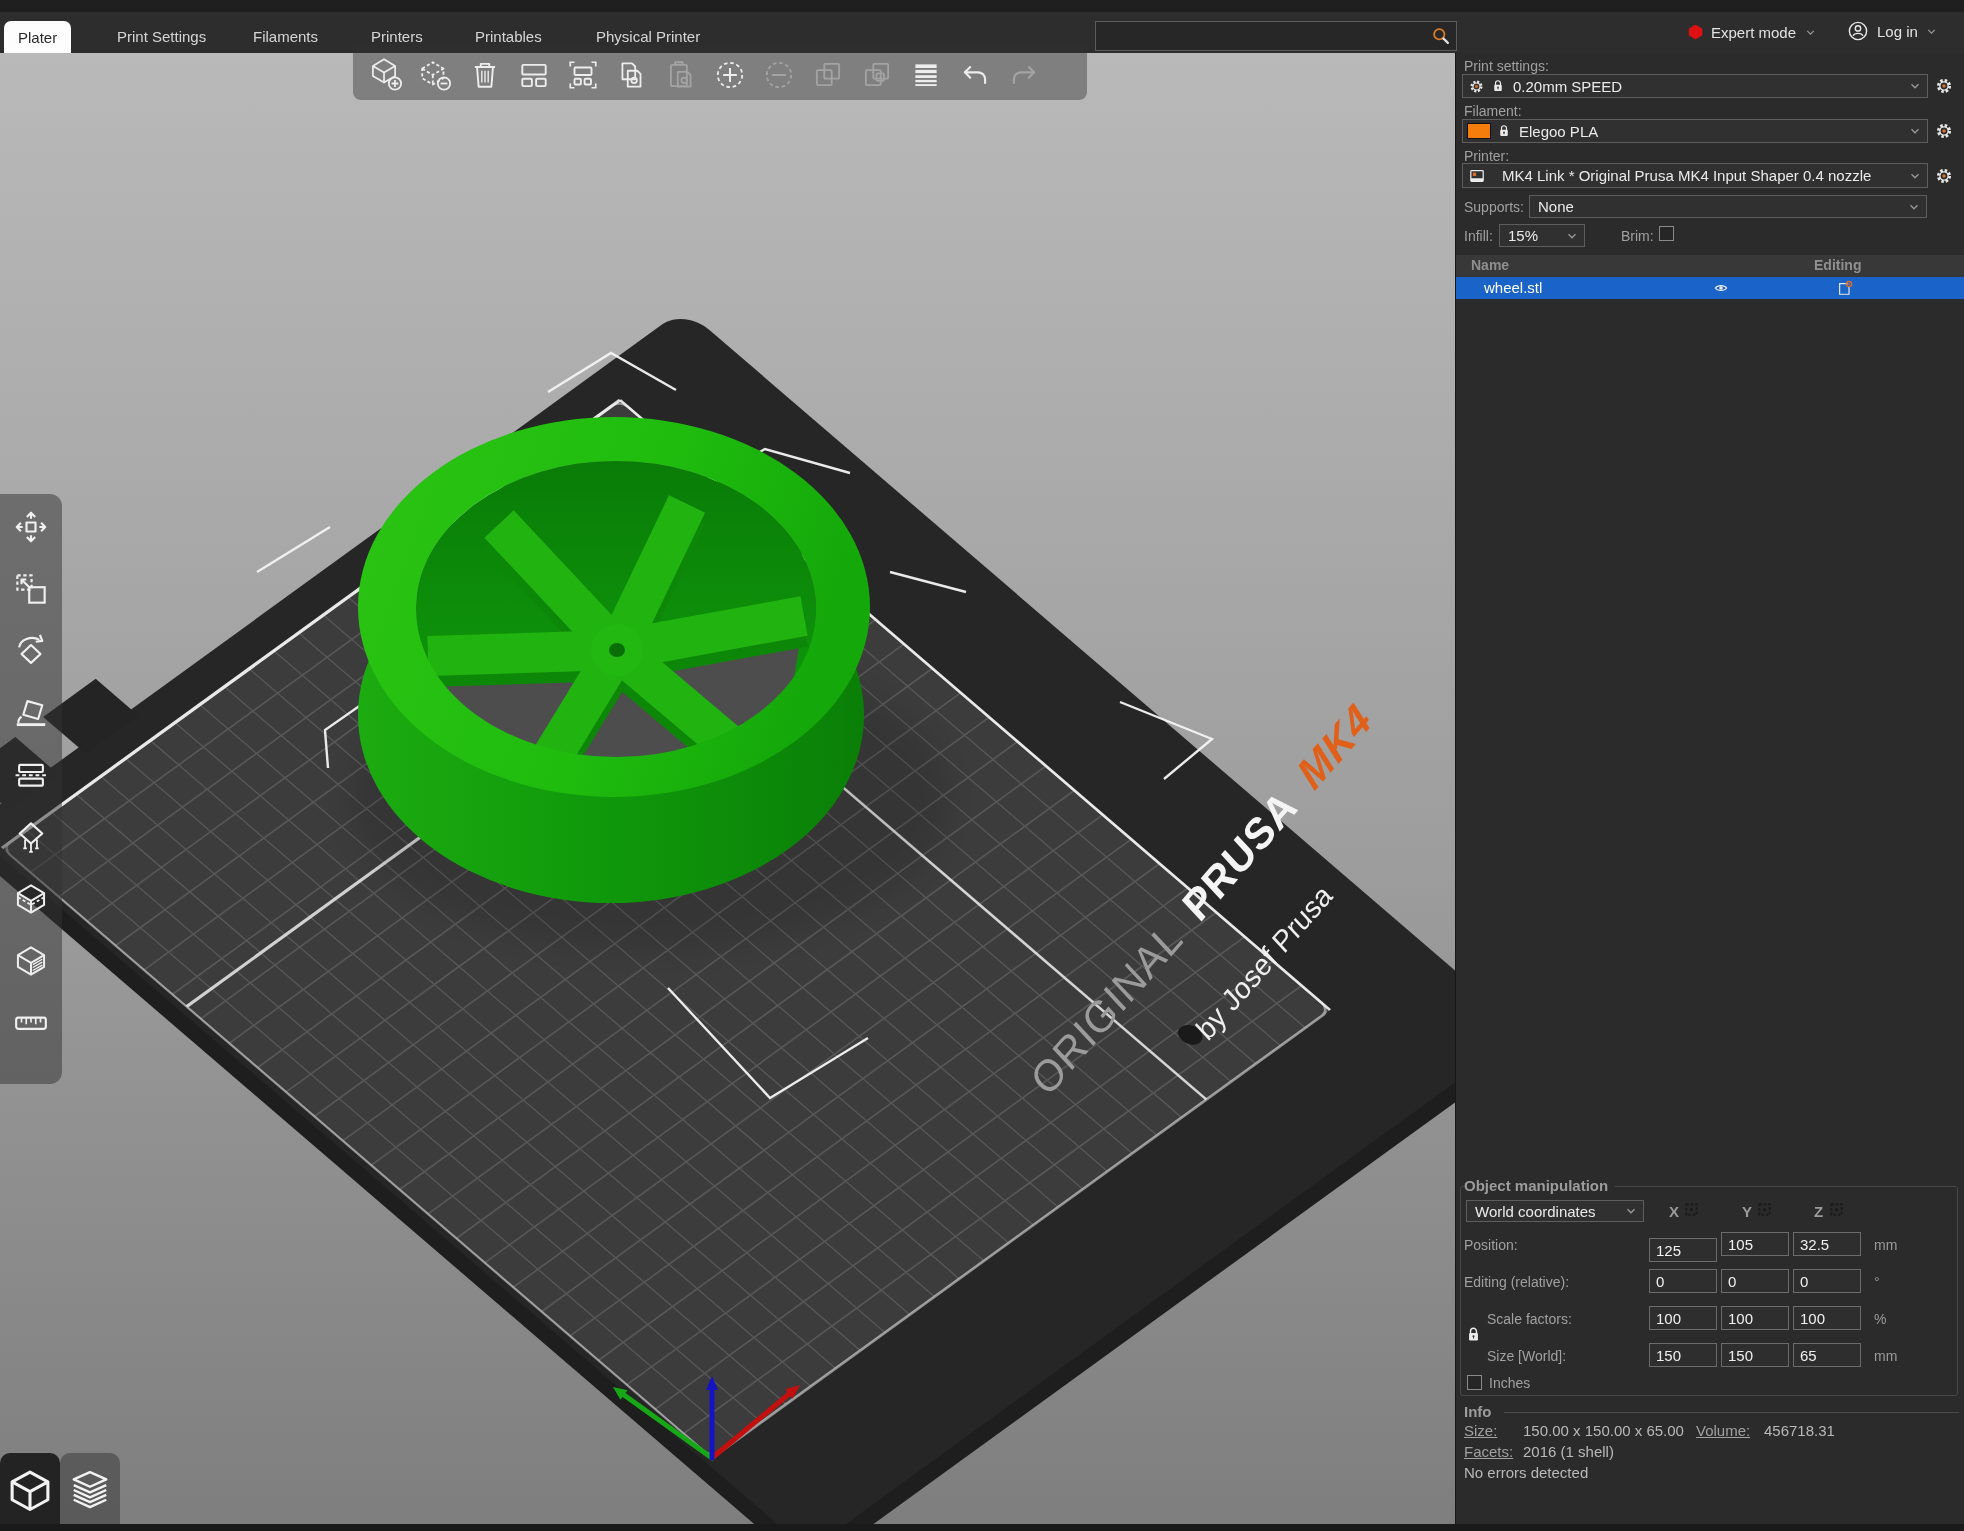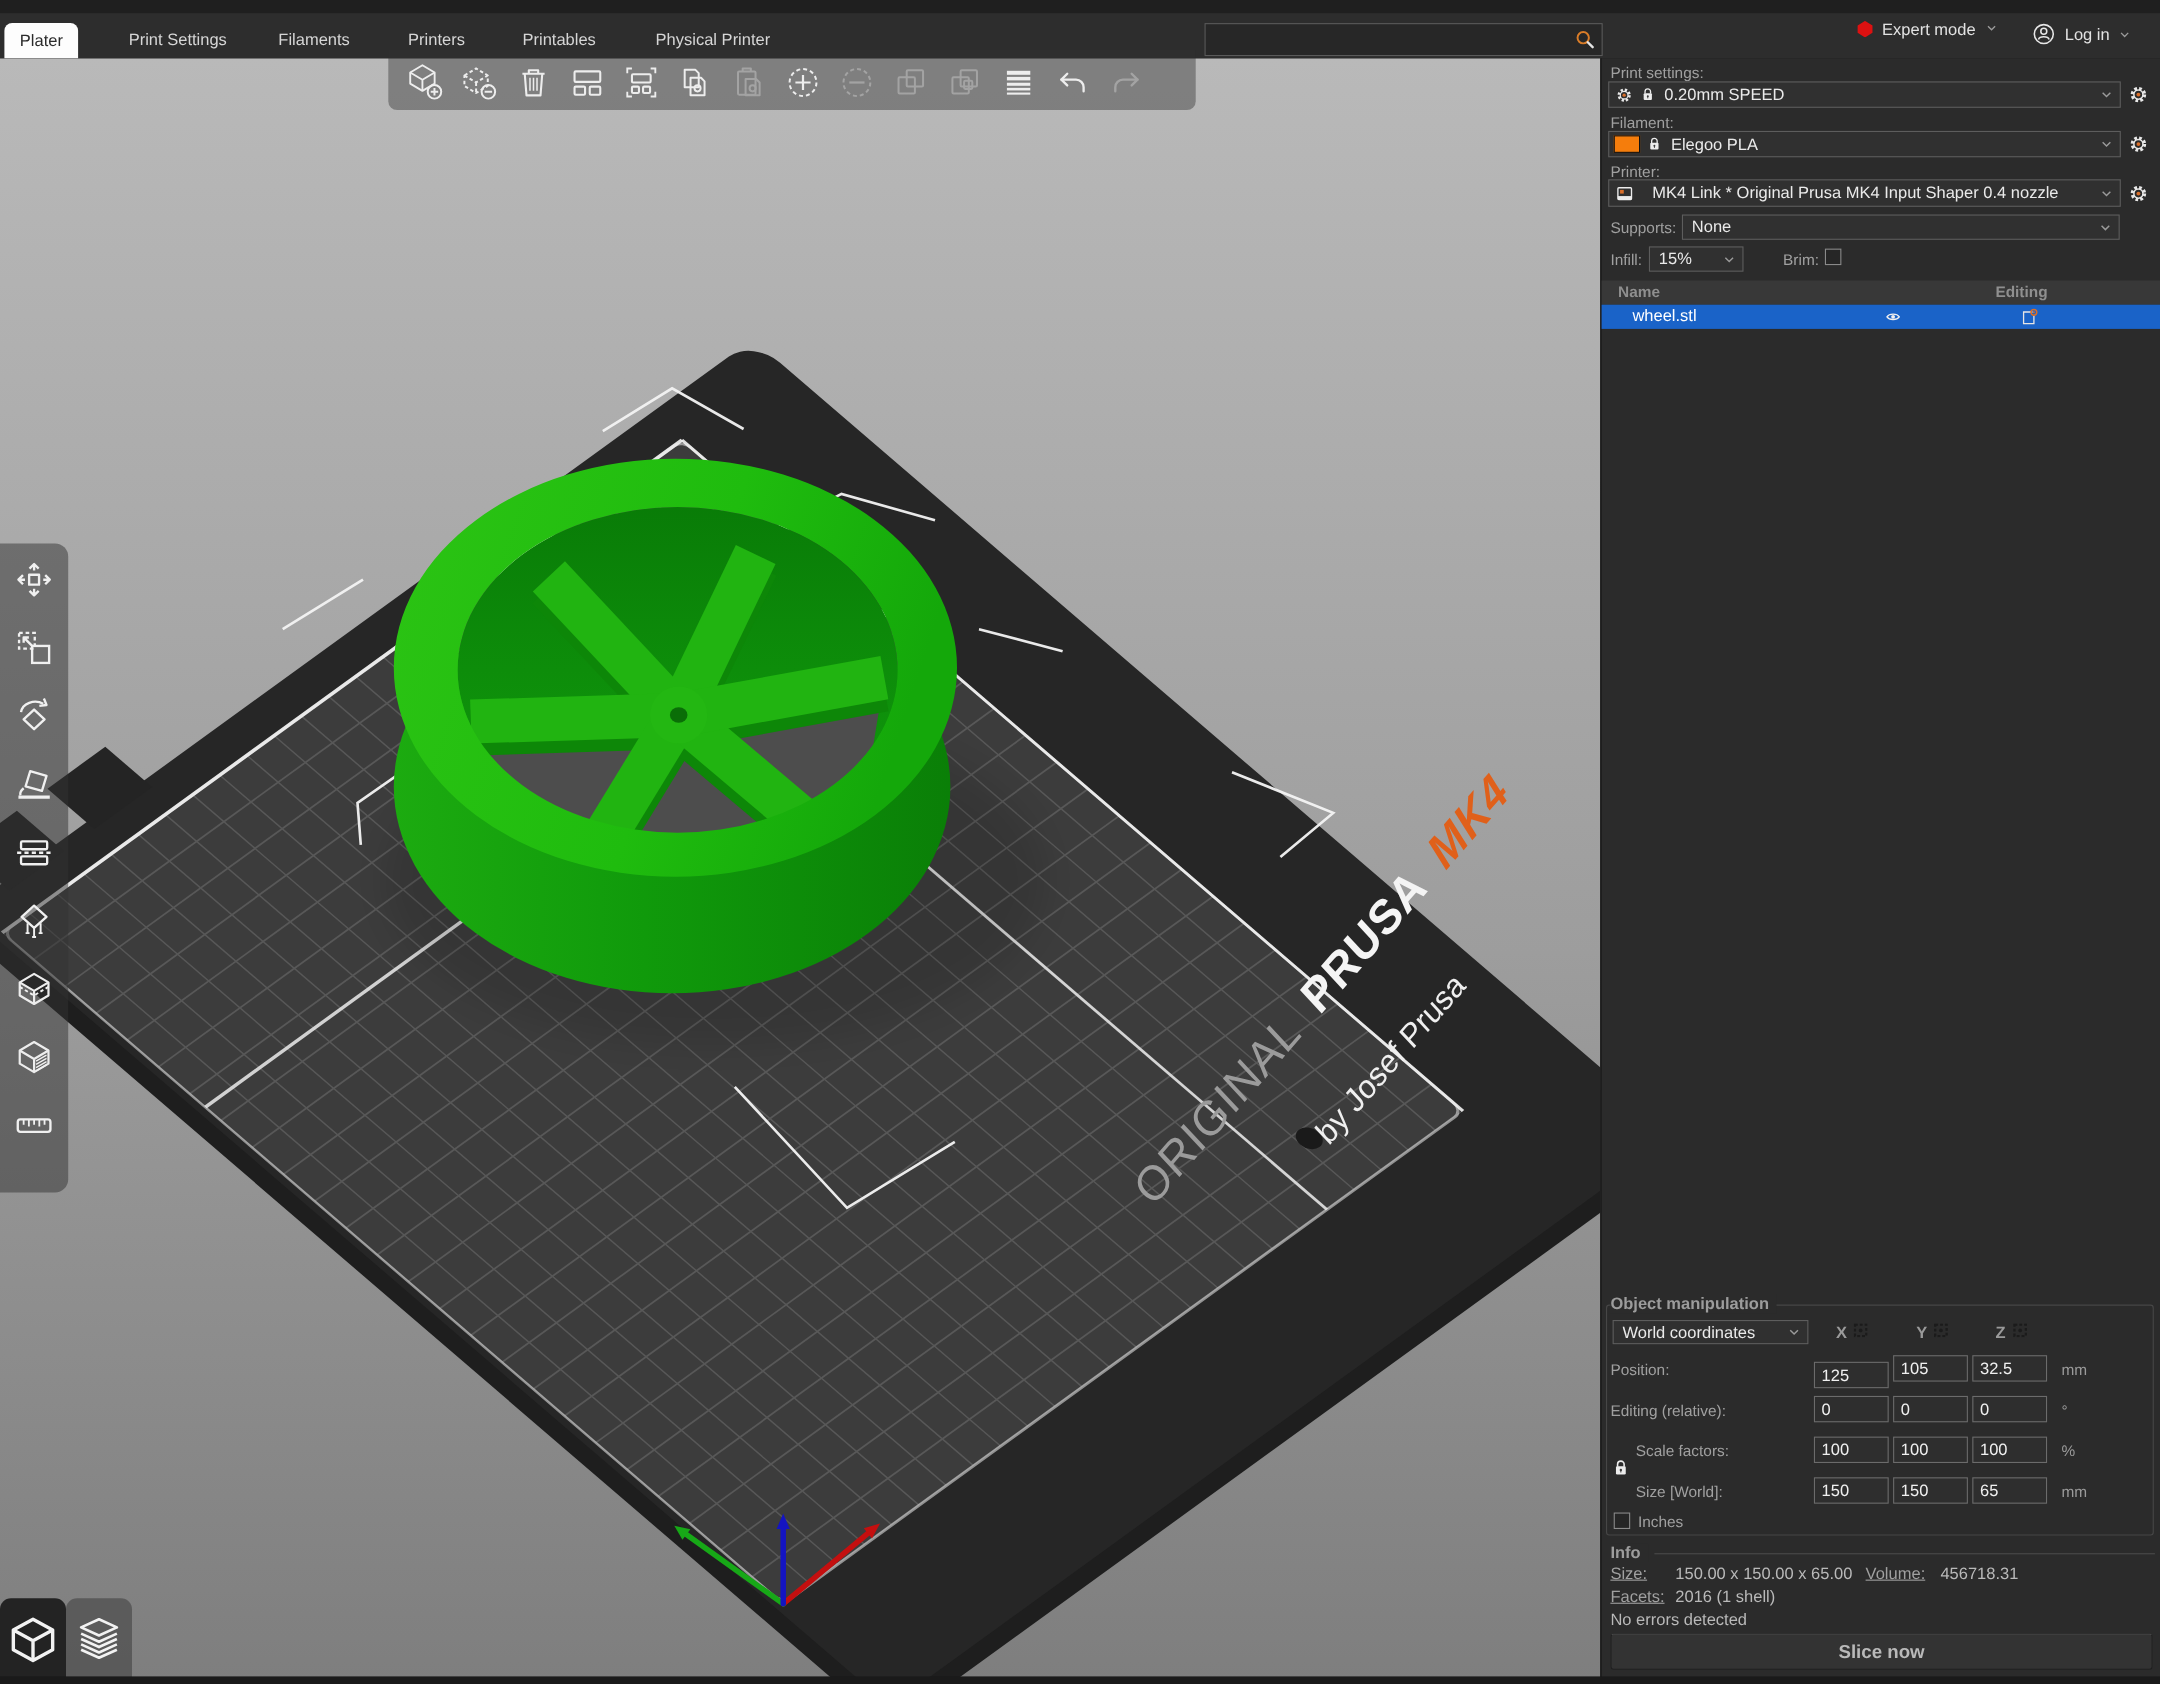--- a/index.html
+++ b/index.html
@@ -11,21 +11,21 @@
   #topbar { position:absolute; left:0; top:0; width:1964px; height:53px; background:#2d2d2d; }
   #topbar .winstrip { position:absolute; left:0; top:0; width:100%; height:12px; background:#1f1f1f; }
   .tab { position:absolute; top:20px; height:33px; line-height:33px; font-size:15px;
     color:#d6d6d6; padding:0 14px; cursor:default; }
   .tab.active { background:#fdfdfd; color:#2b2b2b; border-radius:7px 7px 0 0; top:21px; height:32px; }
   #searchbox { position:absolute; left:1095px; top:21px; width:362px; height:30px;
     background:#272727; border:1px solid #5a5a5a; display:flex; align-items:center; }
   #searchbox input { flex:1; background:transparent; border:none; outline:none;
     color:#ddd; font-size:14px; padding:0 8px; font-family:"Liberation Sans",sans-serif; }
   #expertmode { position:absolute; left:1688px; top:19px; height:26px; display:flex;
-    align-items:flex-start; gap:8px; color:#e2e2e2; font-size:15px; }
+    align-items:center; gap:8px; color:#e2e2e2; font-size:15px; }
   #login { position:absolute; left:1846px; top:17px; height:28px; display:flex;
     align-items:center; gap:7px; color:#e2e2e2; font-size:15px; }
   .reddiamond { width:15px; height:15px; background:#dd1111;
     clip-path:polygon(50% 0,95% 28%,95% 72%,50% 100%,5% 72%,5% 28%); }
 
   
   #viewport { position:absolute; left:0; top:53px; width:1455px; height:1478px; }
   #scene { position:absolute; left:0; top:0; }
 
   
@@ -800,17 +800,16 @@
     <div class="sectline" style="left:48px;top:1359px;width:455px"></div>
 
     <span class="inforow infolabel" style="left:8px;top:1369px">Size:</span>
     <span class="inforow" style="left:67px;top:1369px">150.00 x 150.00 x 65.00</span>
     <span class="inforow infolabel" style="left:240px;top:1369px">Volume:</span>
     <span class="inforow" style="left:308px;top:1369px">456718.31</span>
     <span class="inforow infolabel" style="left:8px;top:1390px">Facets:</span>
     <span class="inforow" style="left:67px;top:1390px">2016 (1 shell)</span>
     <span class="inforow" style="left:8px;top:1411px">No errors detected</span>
 
-    <div id="slicebtn">Slice now</div>
   </aside>
 
   <div id="bottomstrip"></div>
 </div>
 
 </body></html>

